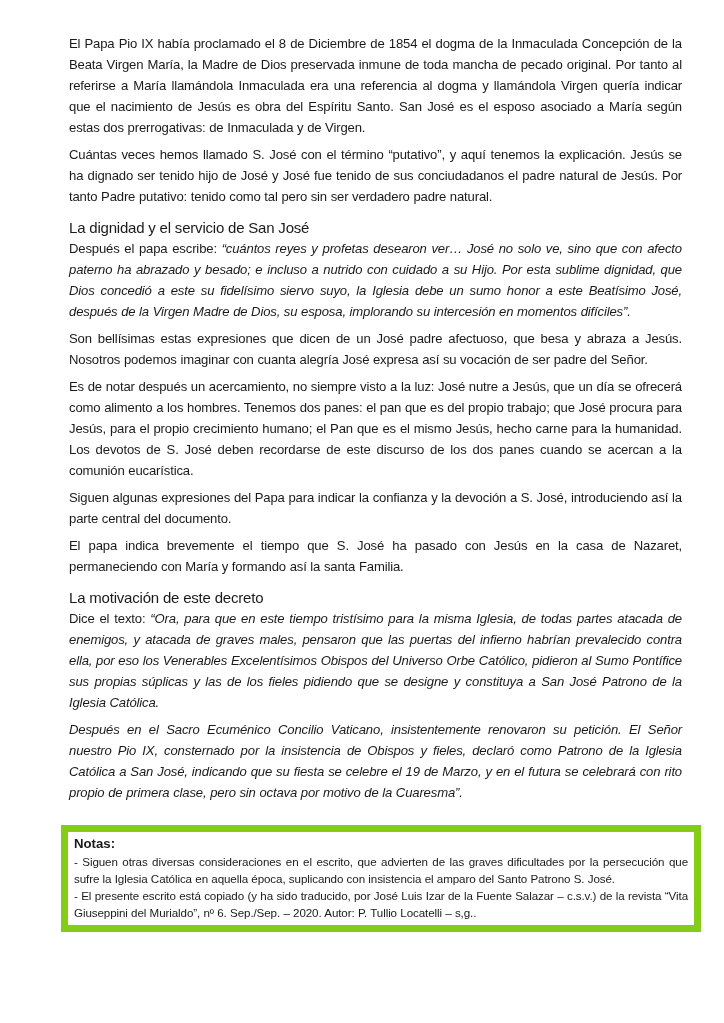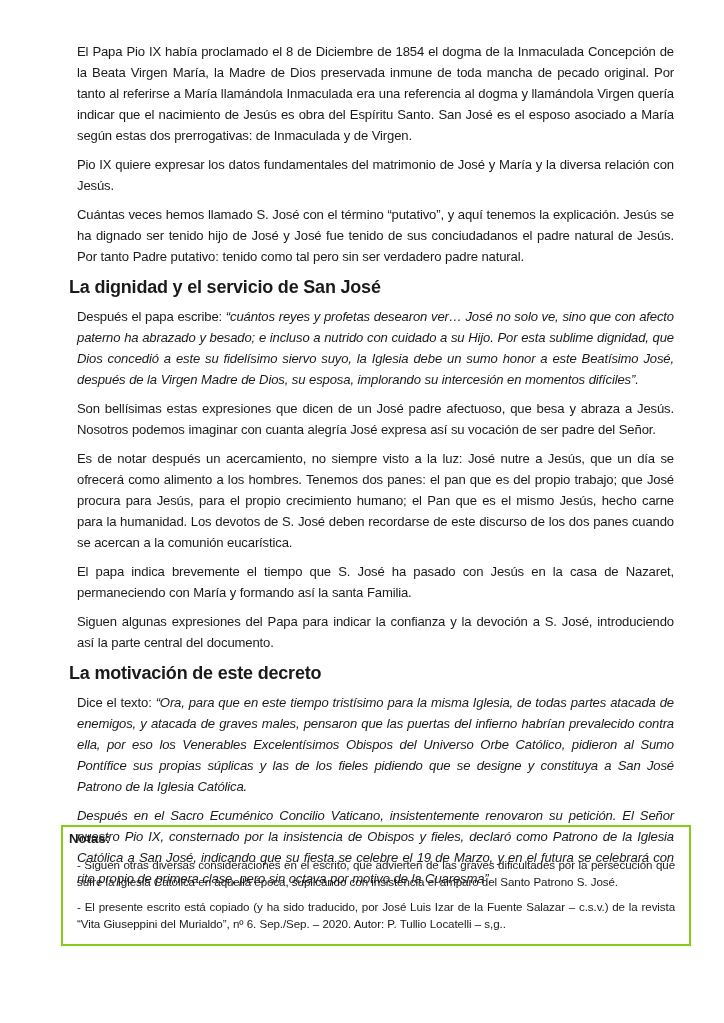--- a/index.html
+++ b/index.html
@@ -15,73 +15,72 @@
     font-family: "Liberation Sans", sans-serif;
     color: #1a1a1a;
   }
   .page {
     position: absolute;
     left: 69px;
     top: 33px;
     width: 613px;
   }
   p {
-    margin: 8px;
+    margin: 0;
     font-size: 13.1px;
     line-height: 21px;
     text-align: justify;
     letter-spacing: -0.15px;
     word-spacing: 0.2px;
   }
   p.gap {
     margin-top: 6px;
   }
   em {
   }
   h2 {
     margin: 10px 0 0 0;
-    font-size: 18px;
+    font-size: 15px;
     line-height: 21px;
-    font-weight: bold;
+    font-weight: normal;
     letter-spacing: -0.2px;
   }
   .notes {
     position: absolute;
     left: 61px;
     top: 825px;
     width: 614px;
-    border: 2px solid #84cc16;
+    border: 7px solid #84cc16;
     padding: 2px 6px 4px 6px;
   }
   .notes h3 {
     margin: 0;
     font-size: 13.2px;
     line-height: 19px;
     font-weight: bold;
   }
   .notes p {
     font-size: 11.6px;
     line-height: 17px;
     letter-spacing: -0.1px;
   }
 </style>
 </head>
 <body>
 
 <div class="page">
   <p>El Papa Pio IX había proclamado el 8 de Diciembre de 1854 el dogma de la Inmaculada Concepción de la Beata Virgen María, la Madre de Dios preservada inmune de toda mancha de pecado original. Por tanto al referirse a María llamándola Inmaculada era una referencia al dogma y llamándola Virgen quería indicar que el nacimiento de Jesús es obra del Espíritu Santo. San José es el esposo asociado a María según estas dos prerrogativas: de Inmaculada y de Virgen.</p>
-  <p>Pio IX quiere expresar los datos fundamentales del matrimonio de José y María y la diversa relación con Jesús.</p>
   <p class="gap">Cuántas veces hemos llamado S. José con el término “putativo”, y aquí tenemos la explicación. Jesús se ha dignado ser tenido hijo de José y José fue tenido de sus conciudadanos el padre natural de Jesús. Por tanto Padre putativo: tenido como tal pero sin ser verdadero padre natural.</p>
 
   <h2>La dignidad y el servicio de San José</h2>
   <p><span>Después el papa escribe: </span><em>“cuántos reyes y profetas desearon ver… José no solo ve, sino que con afecto paterno ha abrazado y besado; e incluso a nutrido con cuidado a su Hijo. Por esta sublime dignidad, que Dios concedió a este su fidelísimo siervo suyo, la Iglesia debe un sumo honor a este Beatísimo José, después de la Virgen Madre de Dios, su esposa, implorando su intercesión en momentos difíciles”.</em></p>
   <p class="gap">Son bellísimas estas expresiones que dicen de un José padre afectuoso, que besa y abraza a Jesús. Nosotros podemos imaginar con cuanta alegría José expresa así su vocación de ser padre del Señor.</p>
   <p class="gap">Es de notar después un acercamiento, no siempre visto a la luz: José nutre a Jesús, que un día se ofrecerá como alimento a los hombres. Tenemos dos panes: el pan que es del propio trabajo; que  José procura para Jesús, para el propio crecimiento humano; el Pan que es el mismo Jesús, hecho carne para la humanidad. Los devotos de S. José deben recordarse de este discurso de los dos panes cuando se acercan a la comunión eucarística.</p>
+  <p class="gap">Siguen algunas expresiones del Papa para indicar la confianza y la devoción a S. José, introduciendo así la parte central del documento.</p>
   <p class="gap">El papa indica brevemente el tiempo que S. José ha pasado con Jesús en la casa de Nazaret, permaneciendo con María y formando así la santa Familia.</p>
-  <p class="gap">Siguen algunas expresiones del Papa para indicar la confianza y la devoción a S. José, introduciendo así la parte central del documento.</p>
 
   <h2>La motivación de este decreto</h2>
   <p><span>Dice el texto: </span><em>“Ora, para que en este tiempo tristísimo para la misma Iglesia, de todas partes atacada de enemigos, y atacada de graves males, pensaron que las puertas del infierno habrían prevalecido contra ella, por eso los Venerables Excelentísimos Obispos del Universo Orbe Católico, pidieron al Sumo Pontífice sus propias súplicas y las de los fieles pidiendo que se designe y constituya a San José Patrono de la Iglesia Católica.</em></p>
   <p class="gap"><em>Después en el Sacro Ecuménico Concilio Vaticano, insistentemente renovaron su petición. El Señor nuestro Pio IX, consternado por la insistencia de Obispos y fieles, declaró como Patrono de la Iglesia Católica a San José, indicando que su fiesta se celebre el 19 de Marzo, y en el futura se celebrará con rito propio de primera clase, pero sin octava por motivo de la Cuaresma”.</em></p>
 </div>
 
 <div class="notes">
   <h3>Notas:</h3>
   <p>- Siguen otras diversas consideraciones en el escrito, que advierten de las graves dificultades por la persecución que sufre la Iglesia Católica en aquella época, suplicando con insistencia el amparo del Santo Patrono S. José.</p>
   <p>- El presente escrito está copiado (y ha sido traducido, por José Luis Izar de la Fuente Salazar – c.s.v.) de la revista “Vita Giuseppini  del Murialdo”, nº 6.  Sep./Sep.  – 2020. Autor: P. Tullio Locatelli – s,g..</p>

